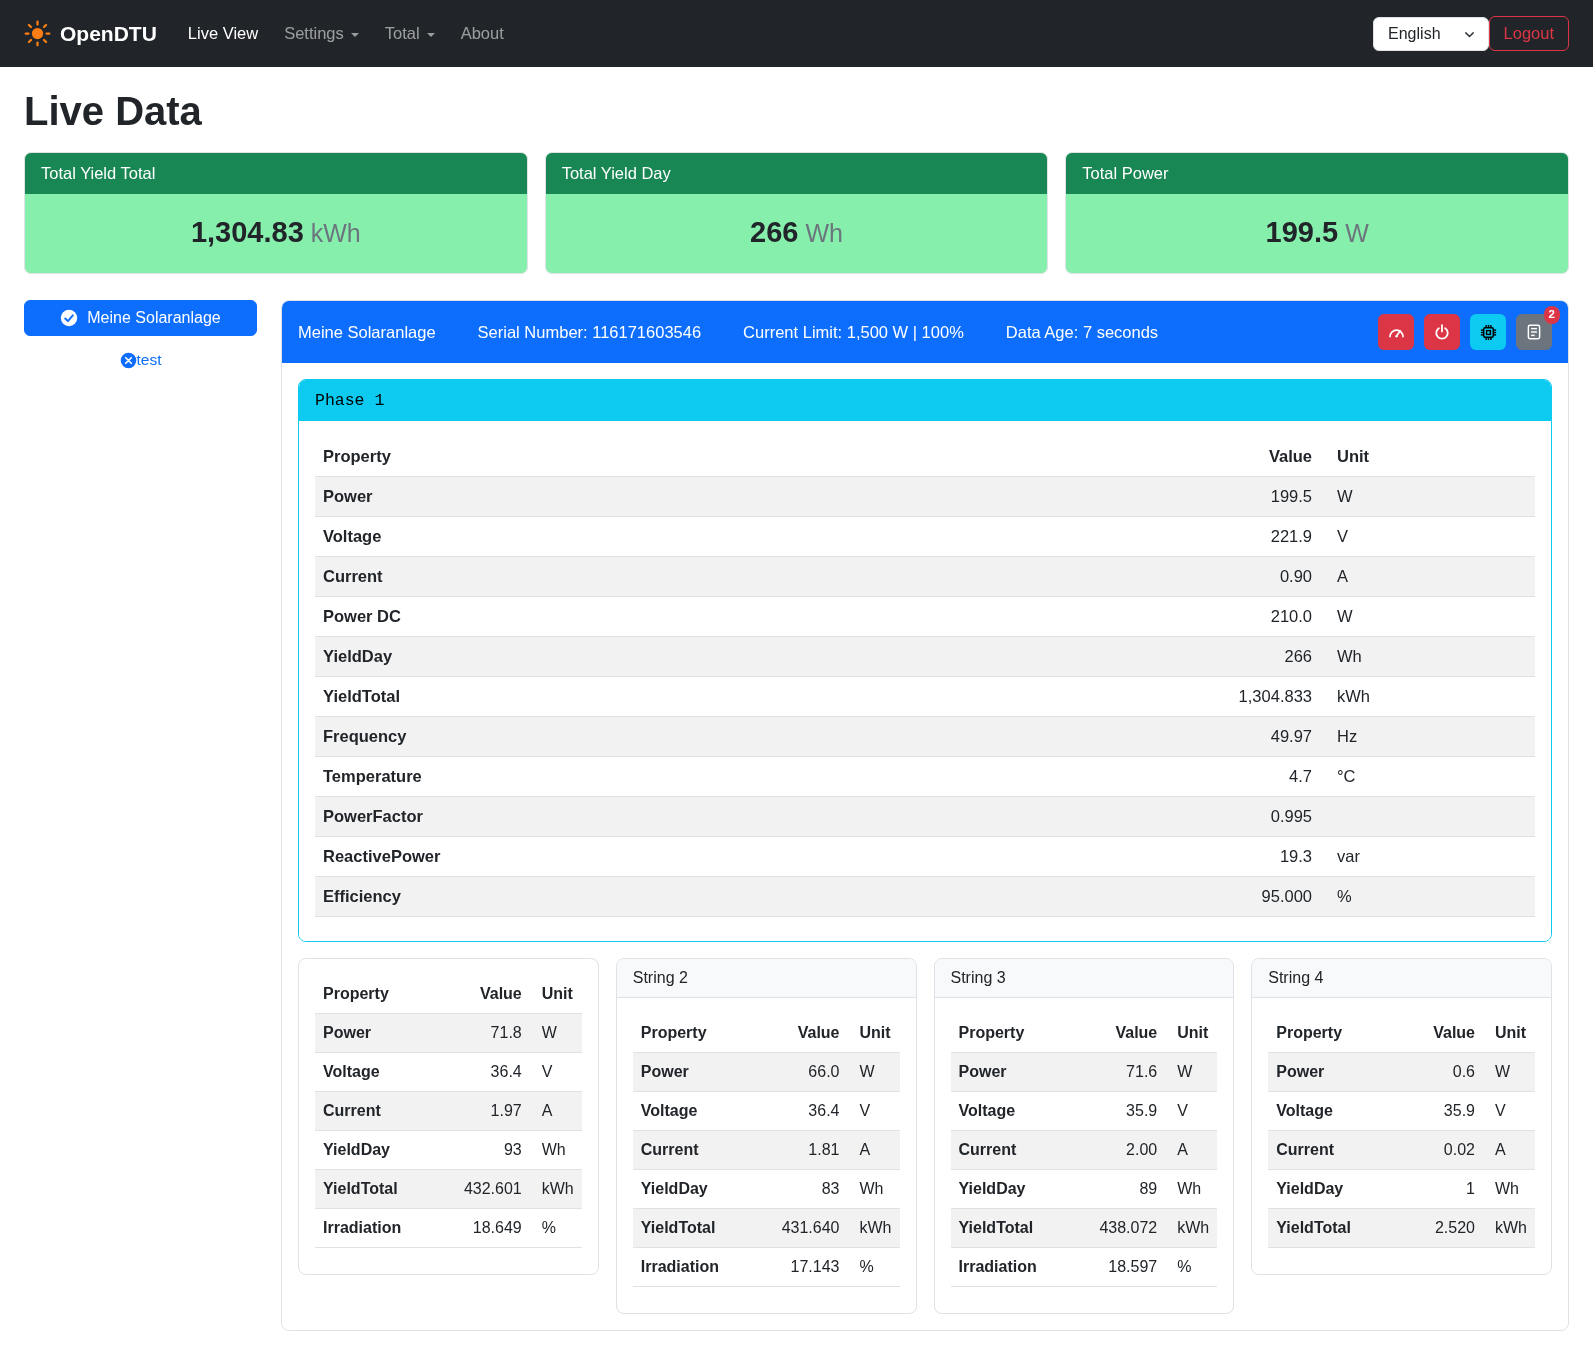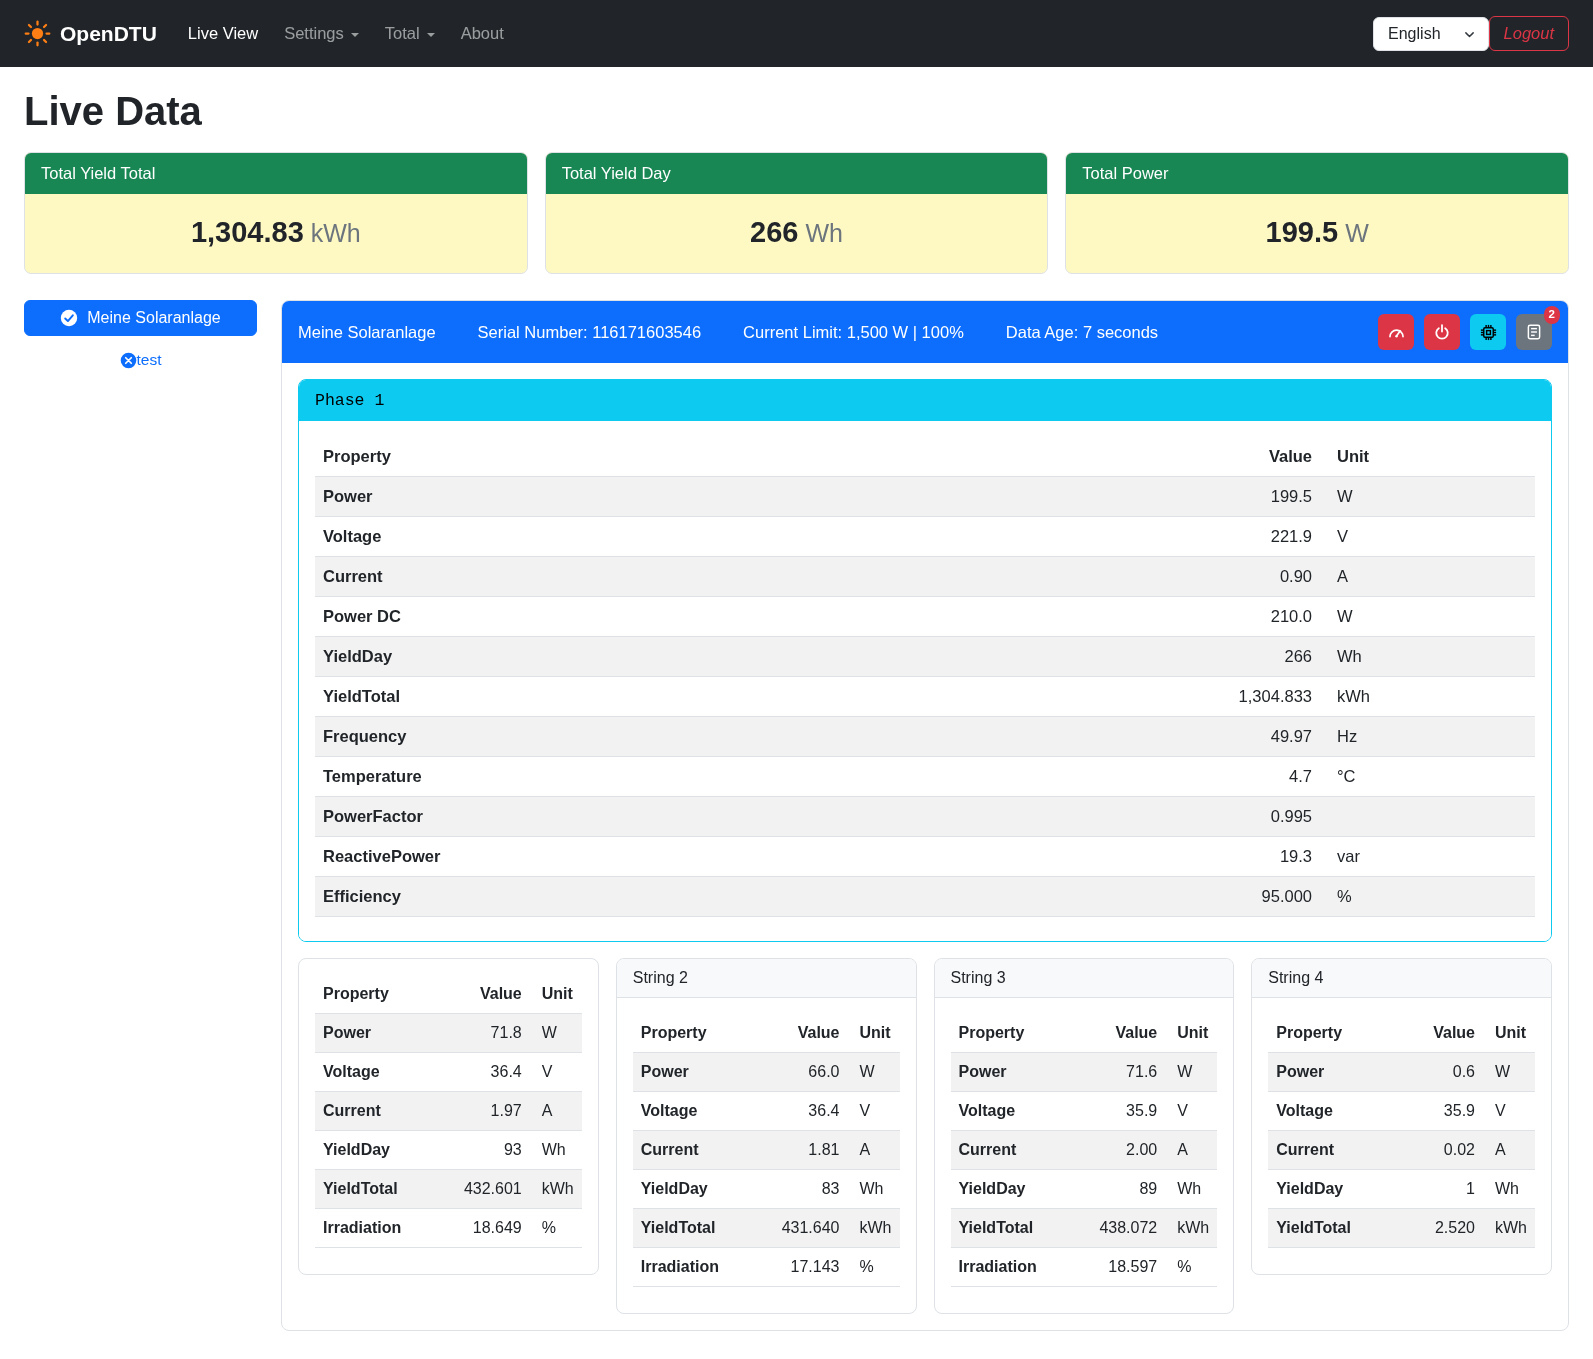--- a/index.html
+++ b/index.html
@@ -23,28 +23,28 @@
     cursor: pointer; text-decoration: none; display: flex; align-items: center; gap: 7px; }
   .nav-link.active { color: #fff; }
   .caret { display: inline-block; border-top: 4.5px solid currentColor;
     border-left: 4.5px solid transparent; border-right: 4.5px solid transparent; margin-top: 2px; }
   .nav-right { margin-left: auto; display: flex; align-items: flex-end; }
   .lang-select { background: #fff; border: 1px solid #dee2e6; border-radius: 6px;
     padding: 7px 12px 7px 14px; color: #212529; display: flex; align-items: center;
     gap: 22px; cursor: pointer; font-size: 16px; }
   .logout { background: transparent; border: 1px solid #dc3545; color: #dc3545;
     border-radius: 6px; padding: 7px 14px; font-size: 16.5px; cursor: pointer;
-    font-family: inherit; font-style: italic; }
+    font-family: inherit; }
 
   
   .page-title { font-size: 40px; font-weight: 700; margin: 22px 24px 18px; }
 
   
   .summary-row { display: grid; grid-template-columns: repeat(3, 1fr); gap: 17px; margin: 0 24px; }
-  .summary-card { border: 1px solid #dee2e6; border-radius: 7px; overflow: hidden; background: #fef9c3; }
+  .summary-card { border: 1px solid #dee2e6; border-radius: 7px; overflow: hidden; background: #86efac; }
   .summary-card .head { background: #198754; color: #fff; padding: 11px 16px; font-size: 16.5px; }
   .summary-card .body { padding: 22px 16px 24px; text-align: center; }
   .summary-card .value { font-size: 29px; font-weight: 700; color: #212529; }
   .summary-card .unit { font-size: 25px; color: #6c757d; margin-left: 7px; }
 
   
   .content { display: flex; gap: 24px; margin: 26px 24px 0; align-items: flex-start; }
   .sidebar { width: 233px; flex: 0 0 auto; }
   .inv-btn { width: 100%; background: #0d6efd; border: 1px solid #0d6efd; color: #fff;
     border-radius: 6px; padding: 8px 10px; font-size: 16px; display: flex;

